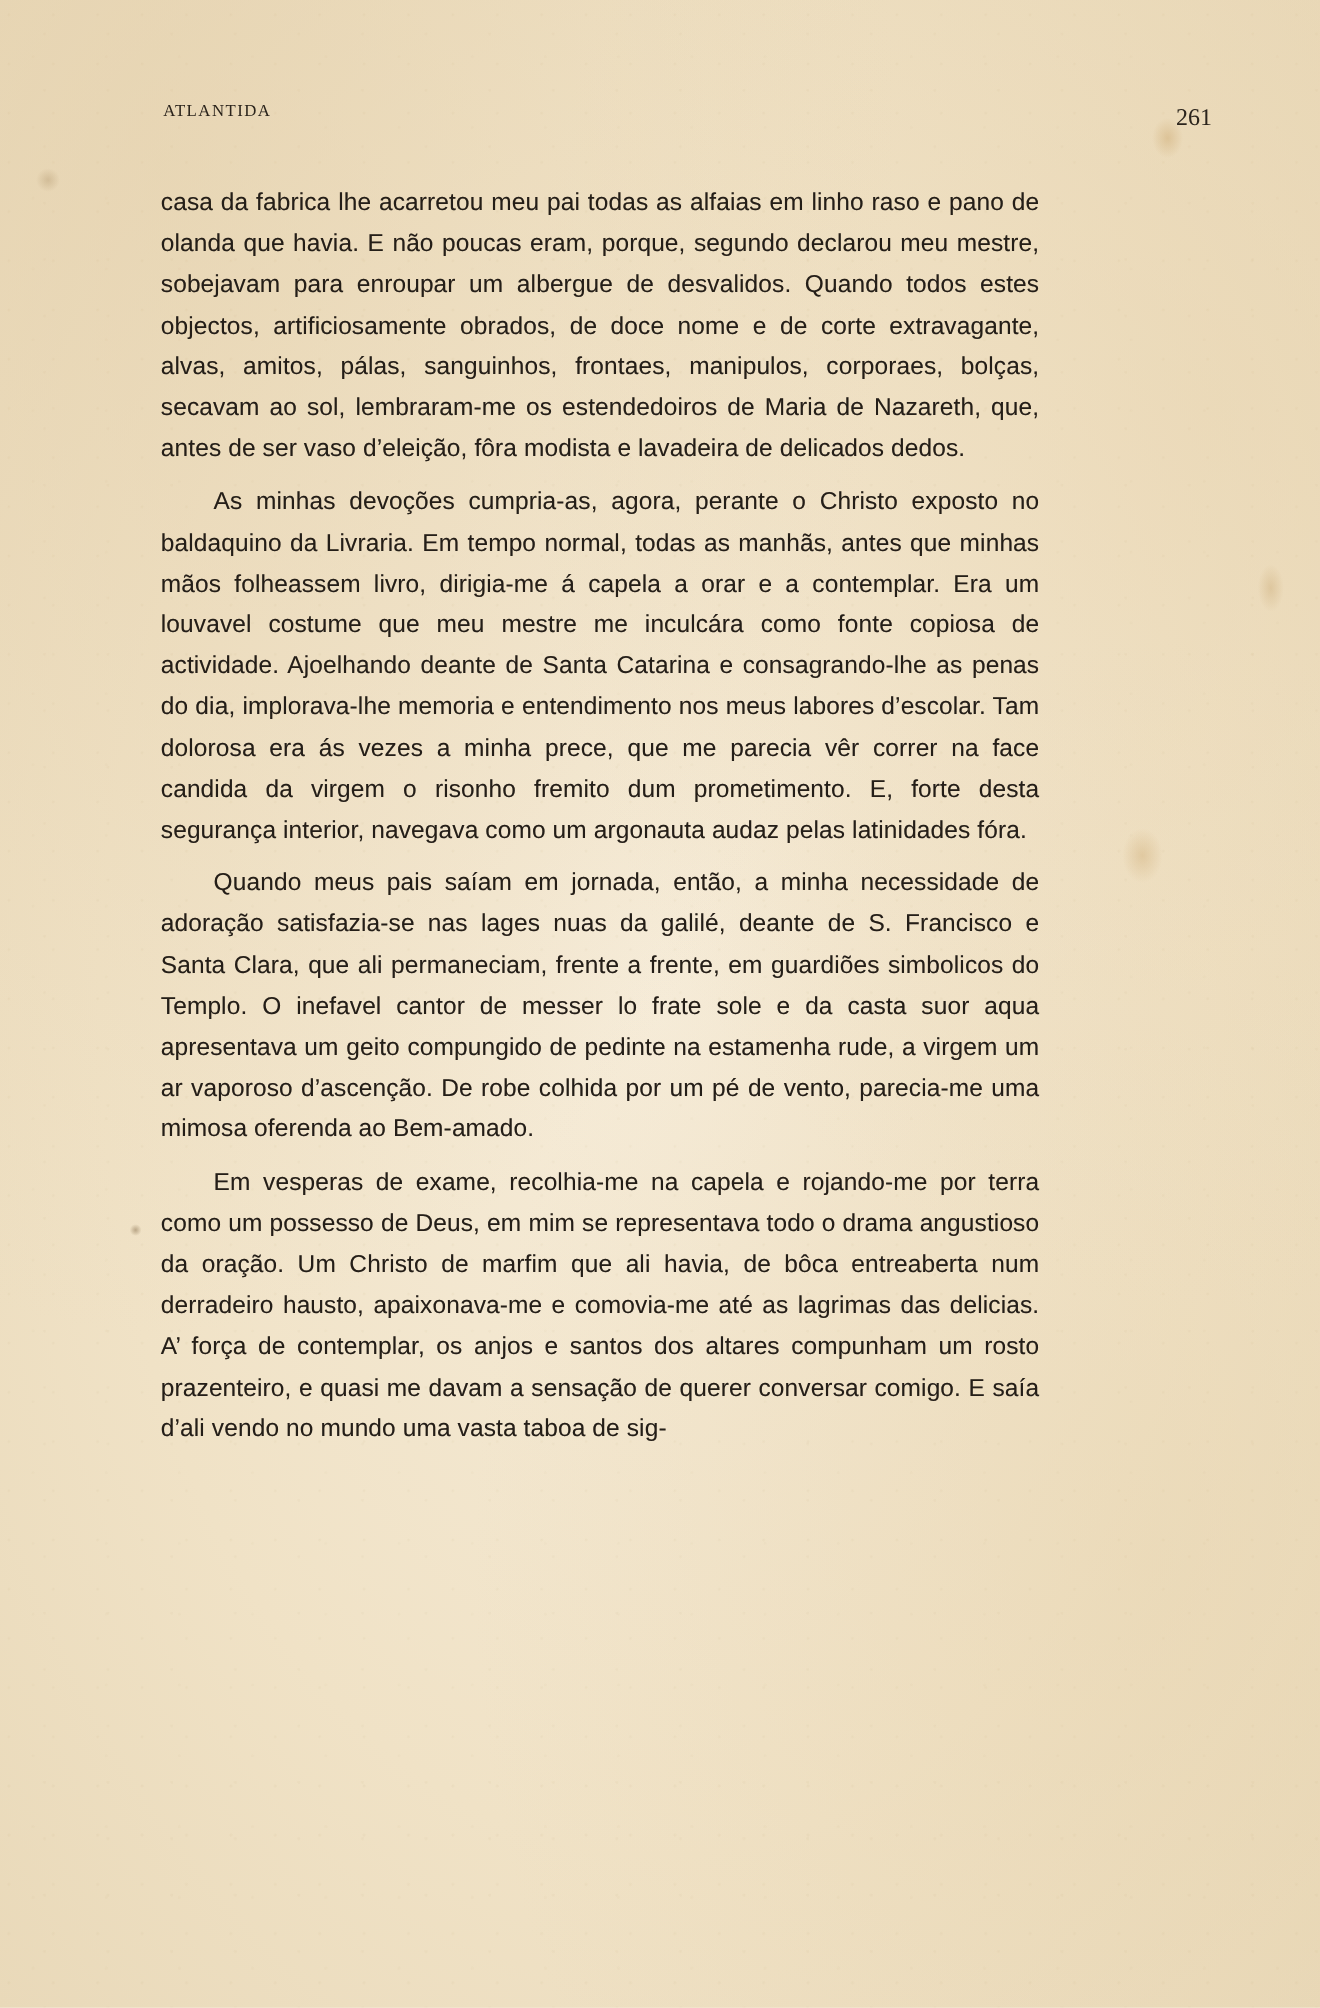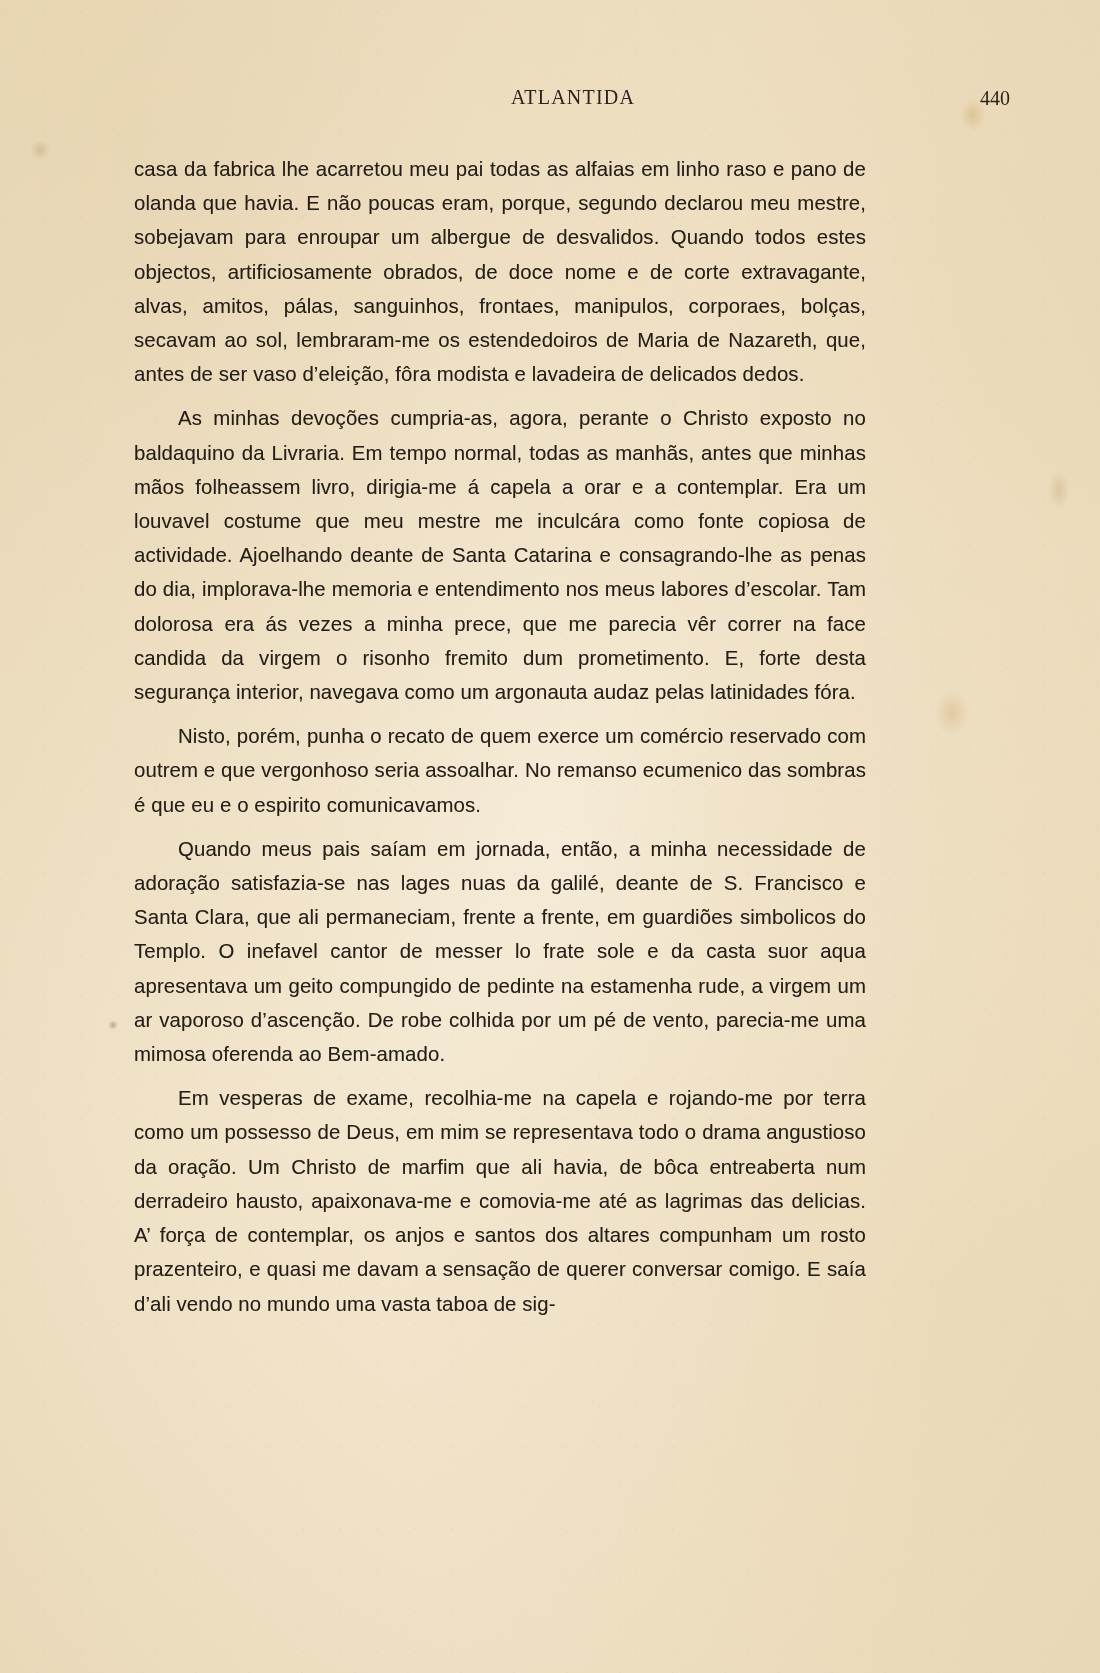--- a/index.html
+++ b/index.html
@@ -50,22 +50,22 @@
     position: absolute;
     left: 120px;
     right: 90px;
     top: 86px;
     height: 30px;
   }
   .running-title {
     position: absolute;
     left: 16px;
     right: 0;
-    text-align: center;
-    font-size: 20px;
+    text-align: left;
+    font-size: 14px;
     letter-spacing: 1.2px;
     color: #2b241c;
     font-family: "Liberation Serif", serif;
     font-weight: 400;
   }
   .folio {
     position: absolute;
     right: 0;
     top: 1px;
     font-size: 20px;
@@ -110,23 +110,22 @@
 <div class="page">
   <div class="paper-grain"></div>
   <div class="spot spot-a"></div>
   <div class="spot spot-b"></div>
   <div class="spot spot-c"></div>
   <div class="spot spot-d"></div>
   <div class="spot spot-e"></div>
 
   <div class="header">
     <div class="running-title">ATLANTIDA</div>
-    <div class="folio">440</div>
+    <div class="folio">261</div>
   </div>
 
   <div class="textblock" id="textblock">
       <p>casa da fabrica lhe acarretou meu pai todas as alfaias em linho raso e pano de olanda que havia. E não poucas eram, porque, segundo declarou meu mestre, sobejavam para enroupar um albergue de desvalidos. Quando todos estes objectos, artificiosamente obrados, de doce nome e de corte extravagante, alvas, amitos, pálas, sanguinhos, frontaes, manipulos, corporaes, bolças, secavam ao sol, lembraram-me os estendedoiros de Maria de Nazareth, que, antes de ser vaso d’eleição, fôra modista e lavadeira de delicados dedos.</p>
       <p class="indent">As minhas devoções cumpria-as, agora, perante o Christo exposto no baldaquino da Livraria. Em tempo normal, todas as manhãs, antes que minhas mãos folheassem livro, dirigia-me á capela a orar e a contemplar. Era um louvavel costume que meu mestre me inculcára como fonte copiosa de actividade. Ajoelhando deante de Santa Catarina e consagrando-lhe as penas do dia, implorava-lhe memoria e entendimento nos meus labores d’escolar. Tam dolorosa era ás vezes a minha prece, que me parecia vêr correr na face candida da virgem o risonho fremito dum prometimento. E, forte desta segurança interior, navegava como um argonauta audaz pelas latinidades fóra.</p>
-      <p class="indent">Nisto, porém, punha o recato de quem exerce um comércio reservado com outrem e que vergonhoso seria assoalhar. No remanso ecumenico das sombras é que eu e o espirito comunicavamos.</p>
       <p class="indent"><span>Quando meus pais saíam em jornada, então, a minha necessidade de adoração satisfazia-se nas lages nuas da galilé, deante de S. Francisco e Santa Clara, que ali permaneciam, frente a frente, em guardiões simbolicos do Templo. O inefavel cantor de </span><span class="it">messer lo frate sole</span><span> e da </span><span class="it">casta suor aqua</span><span> apresentava um geito compungido de pedinte na estamenha rude, a virgem um ar vaporoso d’ascenção. De robe colhida por um pé de vento, parecia-me uma mimosa oferenda ao Bem-amado.</span></p>
       <p class="indent">Em vesperas de exame, recolhia-me na capela e rojando-me por terra como um possesso de Deus, em mim se representava todo o drama angustioso da oração. Um Christo de marfim que ali havia, de bôca entreaberta num derradeiro hausto, apaixonava-me e comovia-me até as lagrimas das delicias. A’ força de contemplar, os anjos e santos dos altares compunham um rosto prazenteiro, e quasi me davam a sensação de querer conversar comigo. E saía d’ali vendo no mundo uma vasta taboa de sig-</p>
     </div>
 </div>
 
 </body></html>

